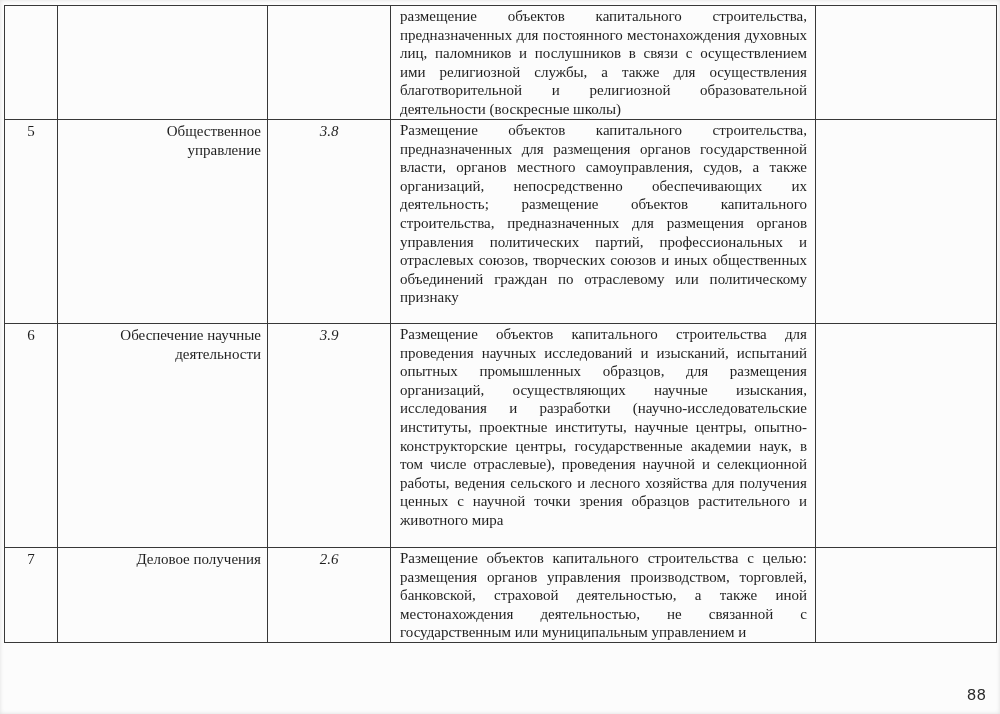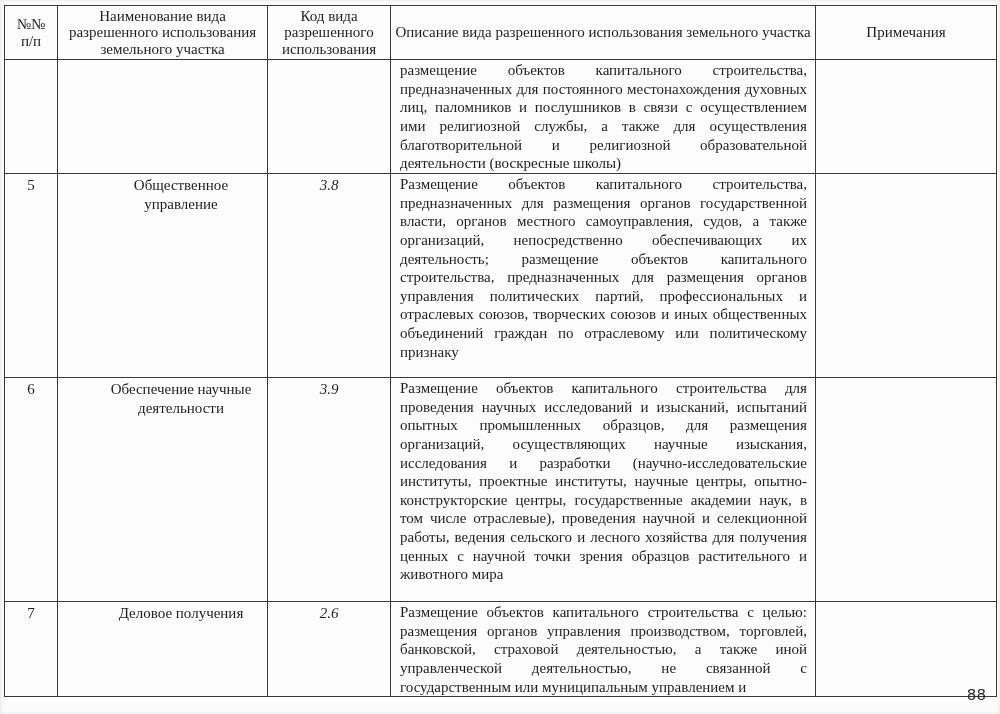--- a/index.html
+++ b/index.html
@@ -34,21 +34,21 @@
     text-align: center;
     vertical-align: middle;
     padding: 2px 4px;
   }
   .cell-inner {
     font-size: 15px;
     line-height: 18.6px;
     overflow: hidden;
   }
   .num-cell .cell-inner { text-align: center; padding-top: 2px; }
-  .name-cell .cell-inner { text-align: center; padding: 2px 6px 0 7px; margin-left: 36px; }
+  .name-cell .cell-inner { text-align: right; padding: 2px 6px 0 7px; margin-left: 36px; }
   .code-cell .cell-inner { text-align: center; padding-top: 2px; font-style: italic; }
   .desc-cell .cell-inner {
     text-align: justify;
     padding: 1px 8px 0 9px;
     font-family: Liberation Serif, serif;
   }
   .note-cell .cell-inner { padding: 2px 4px; }
   .watermark {
     position: absolute;
     left: 322px;
@@ -77,27 +77,20 @@
 
   <table class="doc-table">
     <colgroup>
       <col style="width:53px">
       <col style="width:210px">
       <col style="width:123px">
       <col style="width:425px">
       <col style="width:181px">
     </colgroup>
     <tbody>
-        <tr style="height:52px">
-      <th>№№ п/п</th>
-      <th>Наименование вида разрешенного использования земельного участка</th>
-      <th>Код вида разрешенного использования</th>
-      <th>Описание вида разрешенного использования земельного участка</th>
-      <th>Примечания</th>
-    </tr>
     <tr style="height:113px">
       <td class="num-cell">
             <div class="cell-inner" style="height:111px"></div>
           </td>
       <td class="name-cell">
             <div class="cell-inner" style="height:109px"></div>
           </td>
       <td class="code-cell">
             <div class="cell-inner" style="height:109px"></div>
           </td>
@@ -146,21 +139,21 @@
       <td class="num-cell">
             <div class="cell-inner" style="height:92px">7</div>
           </td>
       <td class="name-cell">
             <div class="cell-inner" style="height:90px">Деловое получения</div>
           </td>
       <td class="code-cell">
             <div class="cell-inner" style="height:90px">2.6</div>
           </td>
       <td class="desc-cell">
-            <div class="cell-inner" style="height:93px">Размещение объектов капитального строительства с целью: размещения органов управления производством, торговлей, банковской, страховой деятельностью, а также иной управленческой деятельностью, не связанной с государственным или муниципальным управлением и</div>
+            <div class="cell-inner" style="height:93px">Размещение объектов капитального строительства с целью: размещения органов управления производством, торговлей, банковской, страховой деятельностью, а также иной местонахождения деятельностью, не связанной с государственным или муниципальным управлением и</div>
           </td>
       <td class="note-cell">
             <div class="cell-inner" style="height:90px"></div>
           </td>
     </tr>
   </tbody>
     </table>
 
   <div class="page-number">88</div>
 

